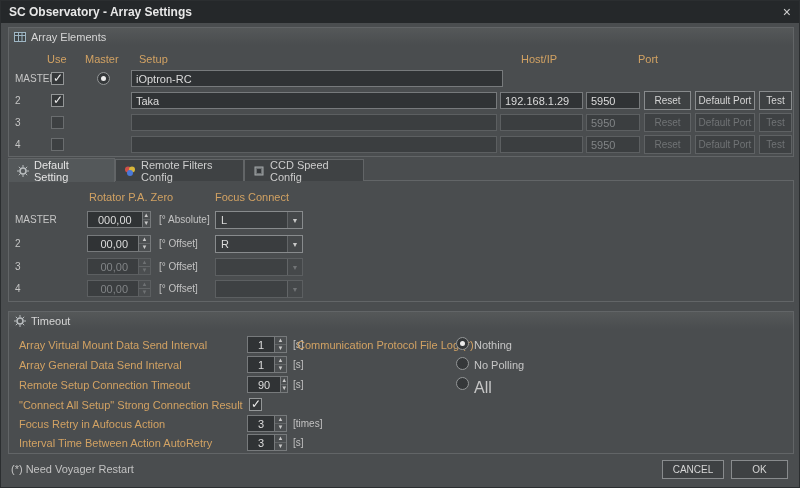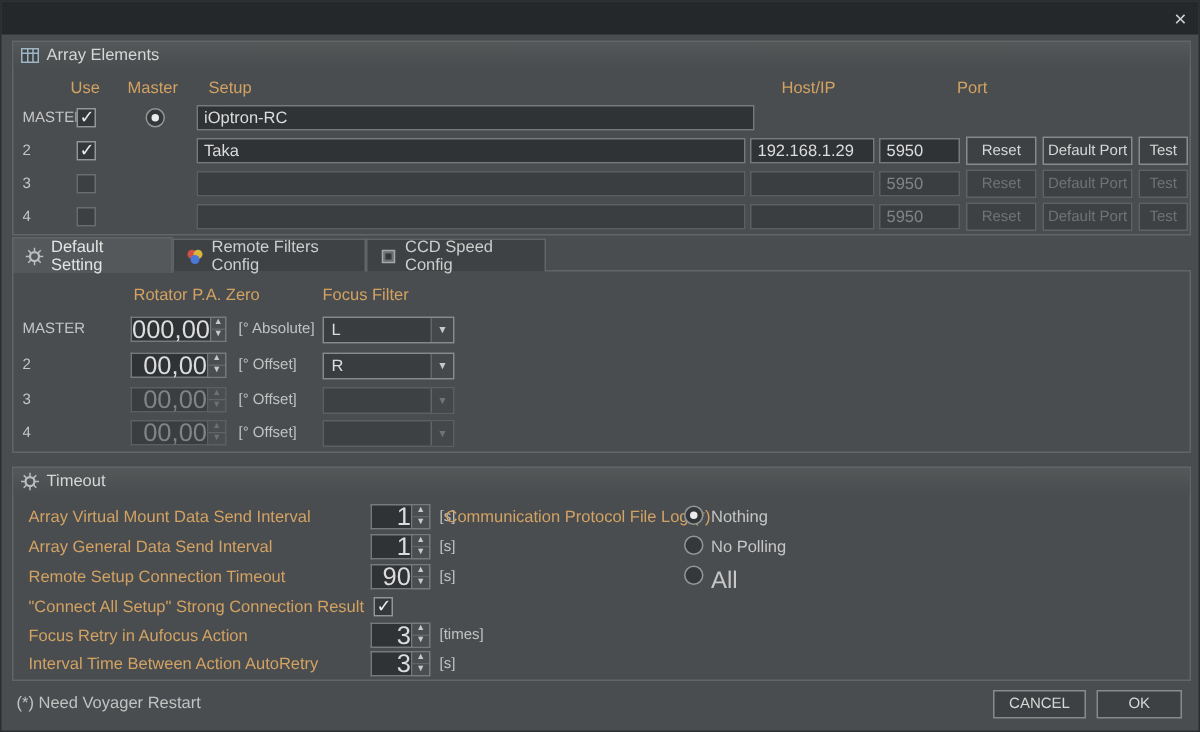--- a/index.html
+++ b/index.html
@@ -30,21 +30,21 @@
 
   .radio { position:absolute; width:13px; height:13px; border-radius:50%; background:#35383a; border:1px solid #939697; }
   .radio.checked::after { content:""; position:absolute; left:3px; top:3px; width:5px; height:5px; border-radius:50%; background:#ececec; }
 
   .btn { position:absolute; height:19px; background:#3e4143; border:1px solid #888b8d; color:#d6d6d6;
          font-size:10px; display:flex; align-items:center; justify-content:center; cursor:default; white-space:nowrap; }
   .btn.dis { color:#707375; border-color:#5f6264; }
 
   .spinner { position:absolute; height:17px; display:flex; }
   .spin-val { background:#303335; border:1px solid #777a7c; border-right:none; color:#dcdcdc;
-              font-size:17px; flex:1; display:flex; align-items:center; justify-content:flex-end; padding:0 0; }
+              font-size:11px; flex:1; display:flex; align-items:center; justify-content:flex-end; padding:0 10px; }
   .spin-btns { width:13px; display:flex; flex-direction:column; border:1px solid #777a7c; }
   .spin-btns span { flex:1; background:#4b4e50; color:#c8c8c8; font-size:6px; line-height:7px; text-align:center; }
   .spin-btns span:first-child { border-bottom:1px solid #626567; }
   .spinner.dis .spin-val { background:#3b3e40; color:#818486; border-color:#5c5f61; }
   .spinner.dis .spin-btns { border-color:#5c5f61; }
   .spinner.dis .spin-btns span { color:#6e7173; }
 
   .dropdown { position:absolute; height:18px; background:#3a3d3f; border:1px solid #888b8d; color:#dcdcdc;
               font-size:11px; display:flex; align-items:center; padding-left:5px; }
   .dropdown .arrow { margin-left:auto; width:15px; height:100%; display:flex; align-items:center; justify-content:center;
@@ -59,20 +59,21 @@
 
   .note { position:absolute; color:#c2c2c2; font-size:11px; }
   .icon12 { width:12px; height:12px; display:inline-block; flex:none; }
 </style>
 </head>
 <body>
 
 <div class="window">
 
   <div class="titlebar">
+    <span>SC Observatory - Array Settings</span>
     <span class="close">×</span>
   </div>
 
   <div class="groupbox" style="left:7px;top:26px;width:786px;height:130px;">
     <div class="gb-header">
       <svg class="icon12" viewBox="0 0 12 12">
         <rect x="0.5" y="1.5" width="11" height="9" fill="#3e4446" stroke="#9fb6c4"></rect>
         <line x1="0.5" y1="4.5" x2="11.5" y2="4.5" stroke="#9fb6c4"></line>
         <line x1="4.5" y1="1.5" x2="4.5" y2="10.5" stroke="#9fb6c4"></line>
         <line x1="8" y1="1.5" x2="8" y2="10.5" stroke="#9fb6c4"></line>
@@ -137,21 +138,21 @@
   <div class="tab" style="left:243px;width:120px;">
     <svg class="icon12" viewBox="0 0 12 12">
       <rect x="2" y="2" width="8" height="8" fill="#6c7072" stroke="#a4a8aa"></rect>
       <rect x="4" y="4" width="4" height="4" fill="#34373a"></rect>
     </svg>
     <span>CCD Speed Config</span>
   </div>
 
   <div class="panel">
     <span class="col-label" style="left:80px;top:10px;">Rotator P.A. Zero</span>
-    <span class="col-label" style="left:206px;top:10px;">Focus Filter</span>
+    <span class="col-label" style="left:206px;top:10px;">Focus Connect</span>
 
     <span class="row-label" style="left:6px;top:33px;">MASTER</span>
     <div class="spinner" style="left:78px;top:30px;width:64px;">
       <div class="spin-val">000,00</div>
       <div class="spin-btns">
           <span>▲</span>
           <span>▼</span>
         </div>
     </div>
     <span class="unit" style="left:150px;top:33px;">[° Absolute]</span>

